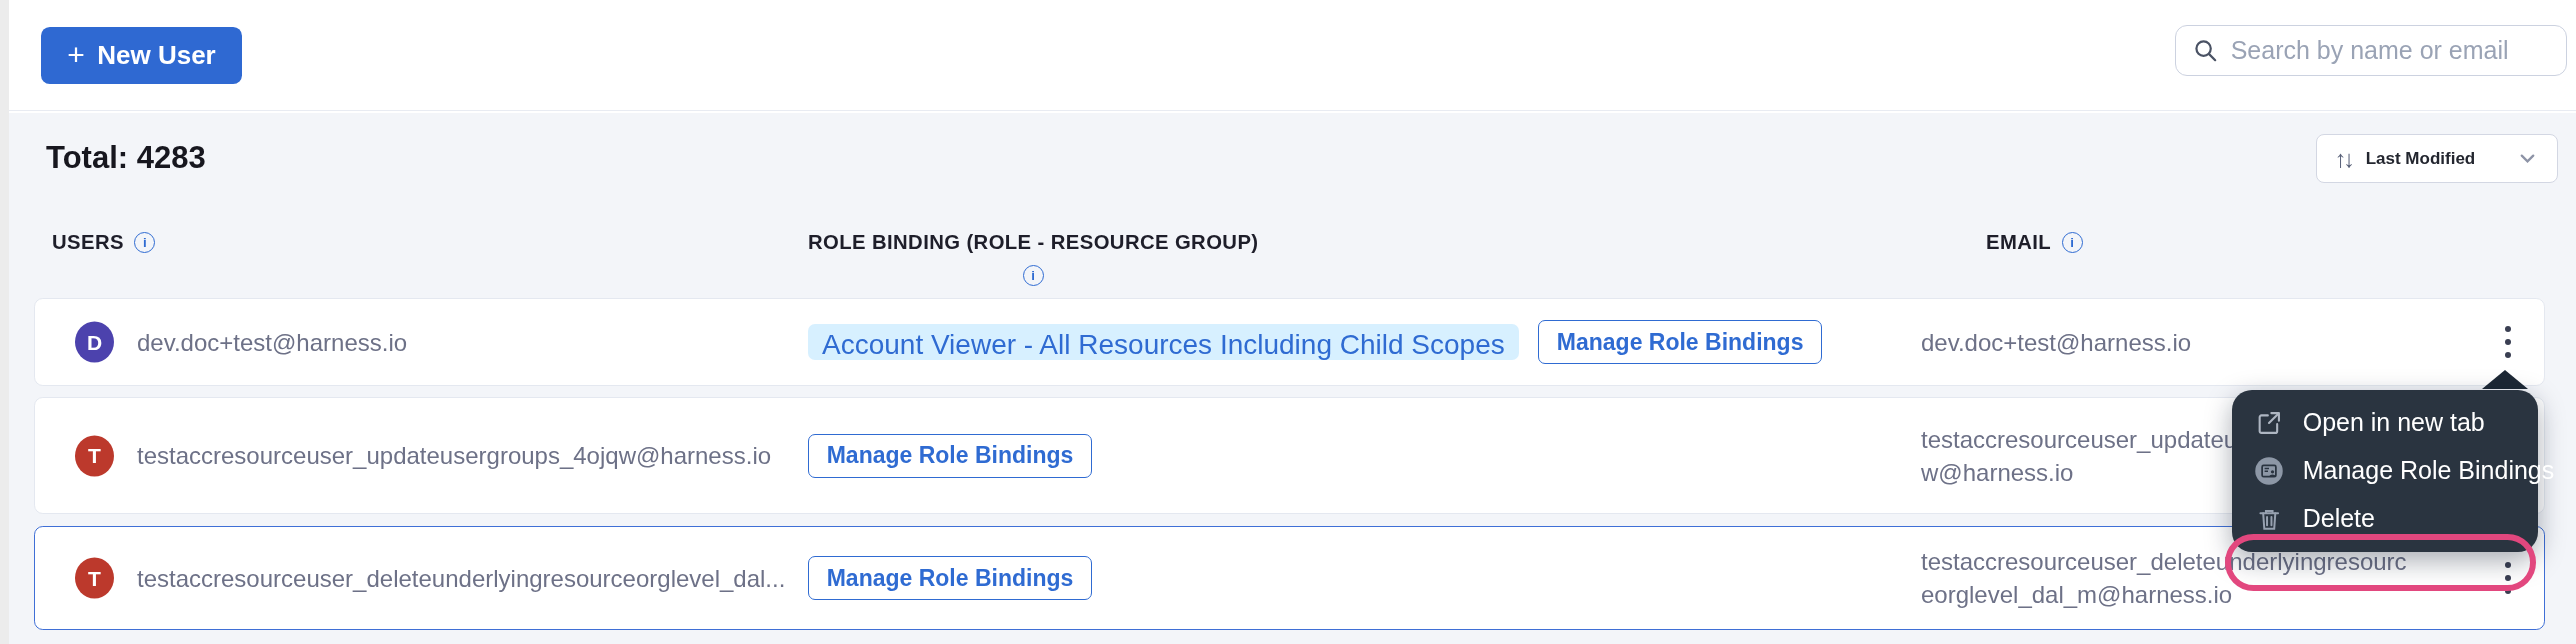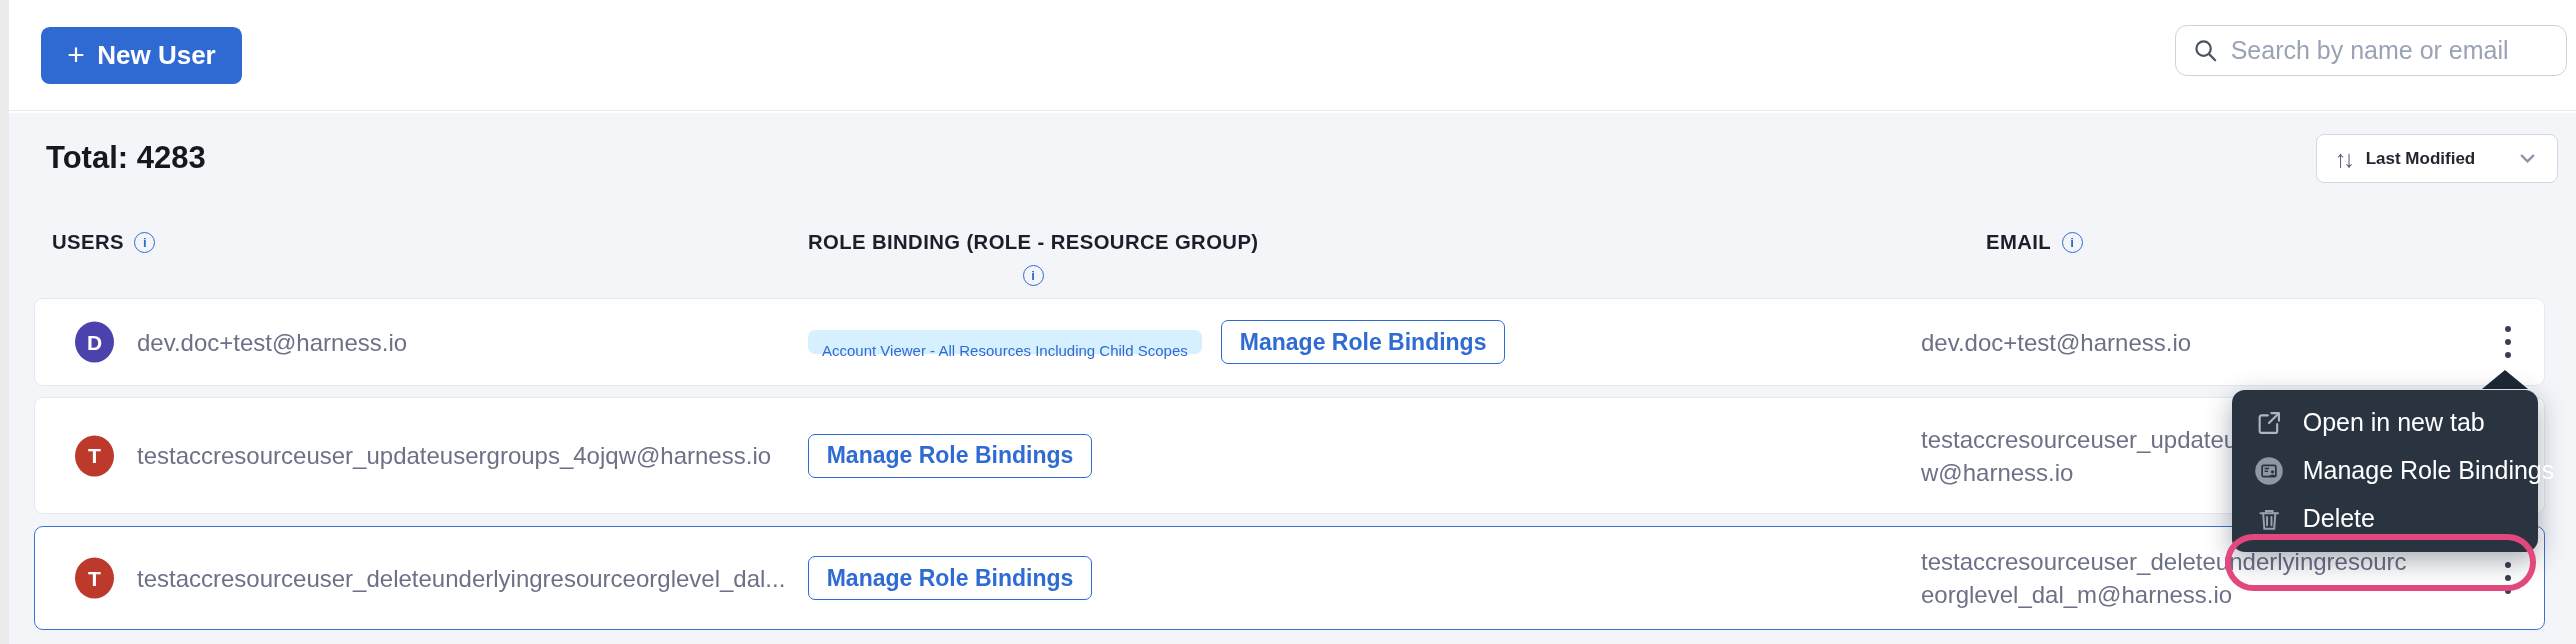--- a/index.html
+++ b/index.html
@@ -45,34 +45,34 @@
   
   .row { position:absolute; left:34px; width:2511px; background:#ffffff; border:1.8px solid #e4e8f0; border-radius:8.8px; cursor:pointer; }
   .row.selected { border-color:#3f6fd6; }
   .cell-user { position:absolute; left:40px; top:50%; transform:translateY(-50%); display:flex; align-items:center; gap:23px; }
   .avatar { width:39px; height:41px; border-radius:50%; color:#ffffff; font-size:21px; font-weight:bold;
     display:flex; align-items:center; justify-content:center; flex:none; }
   .avatar.purple { background:#4c42ad; }
   .avatar.red { background:#bc392c; }
   .uname { font-size:24px; color:#6d7187; white-space:nowrap; }
   .cell-role { position:absolute; left:773px; top:50%; transform:translateY(-50%); display:flex; align-items:center; gap:19.4px; }
-  .role-badge { background:#d7f0ff; color:#2f6bd2; font-size:15px; padding:0 14px; height:24px; line-height:42px;
+  .role-badge { background:#d7f0ff; color:#2f6bd2; font-size:28px; padding:0 14px; height:36px; line-height:42px;
     border-radius:7px; white-space:nowrap; }
   .btn-manage { background:#ffffff; border:1.8px solid #2f6bd2; color:#2f6bd2; font-size:23px; font-weight:600;
     height:44px; padding:0 17.7px; border-radius:7px; white-space:nowrap; cursor:pointer; font-family:inherit; }
   .cell-email { position:absolute; left:1886px; width:495px; top:50%; transform:translateY(-50%);
     font-size:24px; color:#6d7187; line-height:33px; word-break:break-all; }
   .kebab { position:absolute; left:2461px; top:50%; transform:translateY(-50%); display:flex; flex-direction:column;
     gap:7px; padding:8.8px; cursor:pointer; }
   .kebab i { width:6.2px; height:6.2px; border-radius:50%; background:#3a3f52; }
 
   
   .menu-caret { left:2482px; top:370px; width:0; height:0; border-left:23px solid transparent;
     border-right:23px solid transparent; border-bottom:19.4px solid #1d2835; z-index:9; }
-  .context-menu { left:2232px; top:390px; width:306px; background:#2a3440; border-radius:13px; padding:8.8px 0;
+  .context-menu { left:2232px; top:390px; width:306px; background:#2a3440; border-radius:20px; padding:8.8px 0;
     box-shadow:0 8.8px 26.5px rgba(10,20,40,0.35); z-index:10; }
   .menu-item { height:48px; display:flex; align-items:center; padding:0 21px; gap:17.7px; color:#ffffff;
     font-size:25px; white-space:nowrap; cursor:pointer; }
   .mi-ic { width:32px; height:32px; display:flex; align-items:center; justify-content:center; flex:none; }
 
   .highlight-ring { left:2225px; top:534px; width:311px; height:57px; border:6.2px solid #e2477e;
     border-radius:30px; z-index:11; pointer-events:none; }
 </style>
 </head>
 <body>

